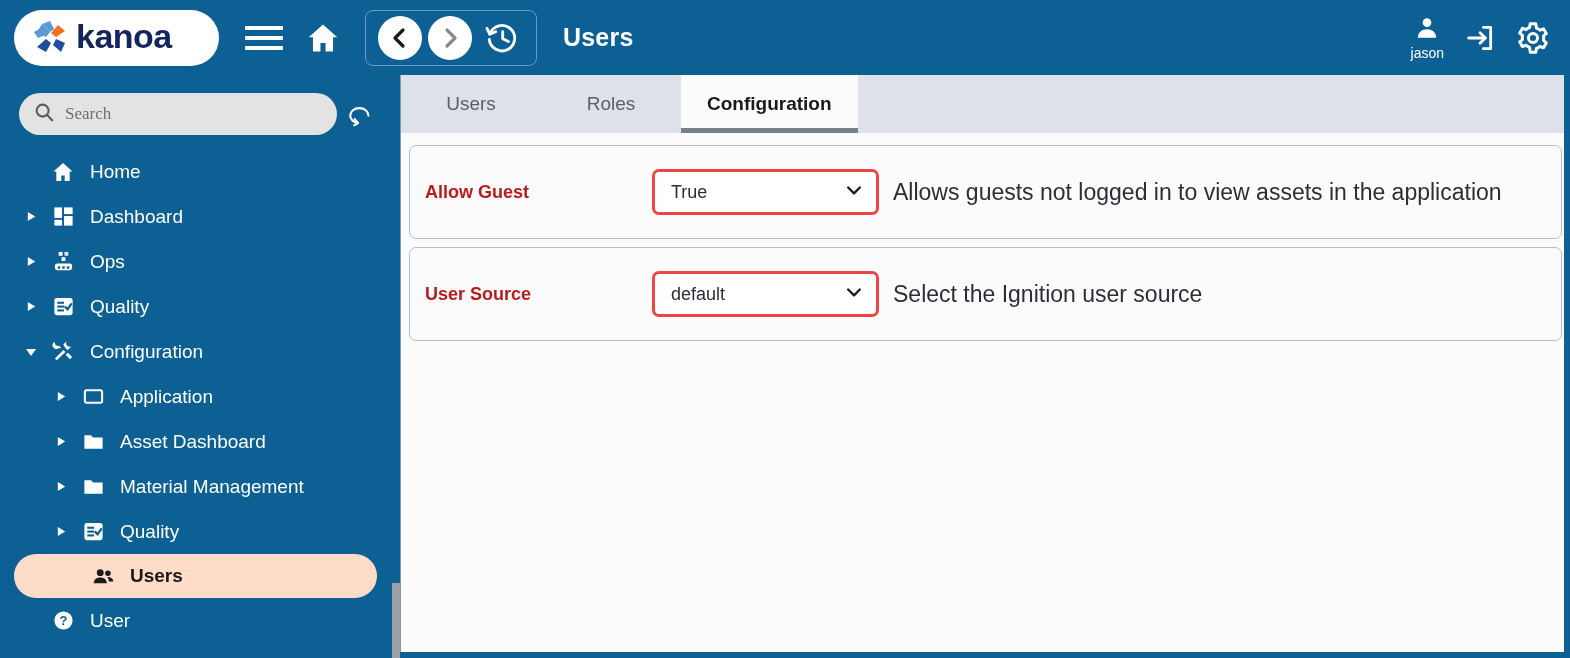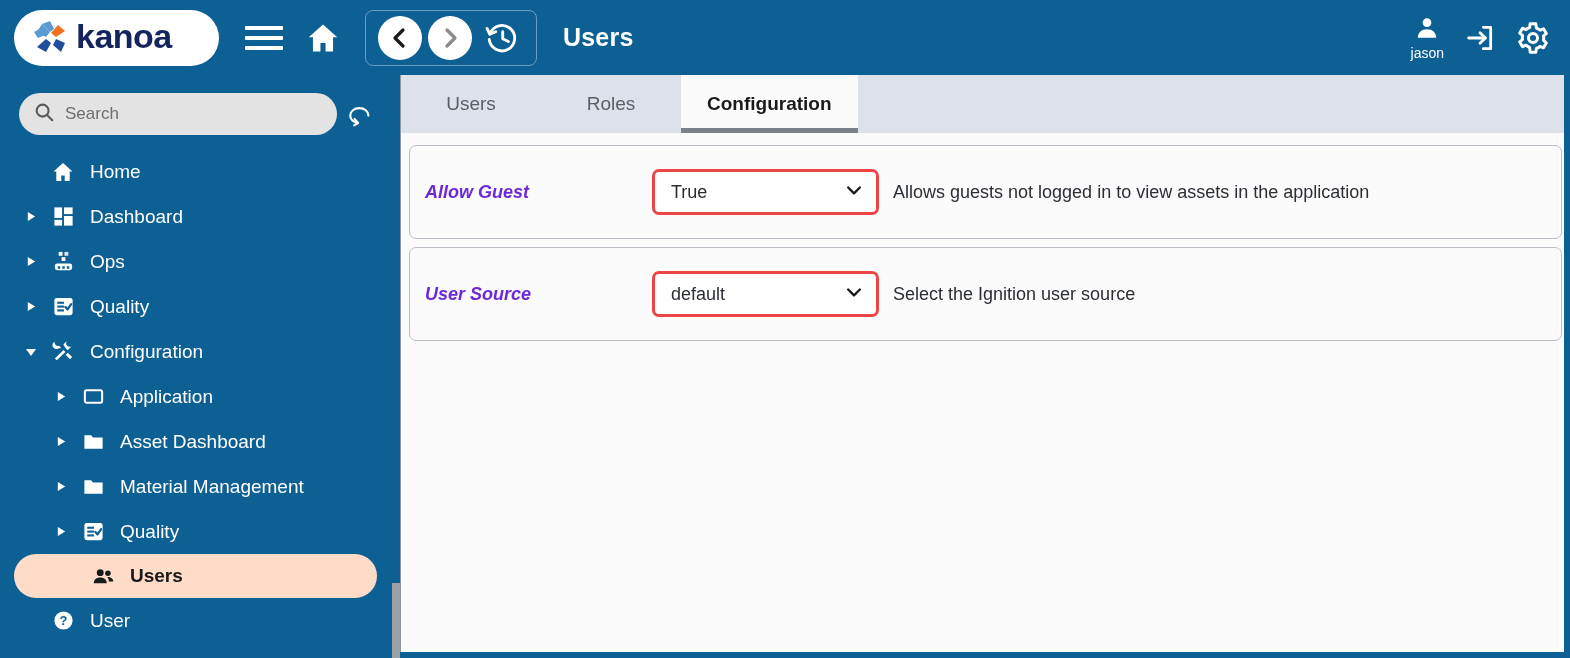--- a/index.html
+++ b/index.html
@@ -134,21 +134,21 @@
     height: 42px;
     background: #e3e3e3;
     border-radius: 21px;
     display: flex;
     align-items: center;
     padding-left: 14px;
     gap: 10px;
   }
   .search-input {
     border: none; outline: none; background: transparent;
-    font-family: Liberation Sans, sans-serif;
+    font-family: Liberation Serif, serif;
     font-size: 17px; color: #0f766e; width: 250px;
   }
   .search-input::placeholder { color: #6e6e6e; }
   .reload-icon { cursor: pointer; display:flex; align-items:center; }
 
   .nav-list { margin-top: 14px; }
 
   .nav-item {
     display: flex;
     align-items: center;
@@ -256,43 +256,42 @@
     align-items: center;
     padding-left: 12px;
     margin-bottom: 8px;
   }
 
   .field-label {
     width: 230px;
     flex: 0 0 230px;
     font-size: 18px;
     font-weight: bold;
-    color: #6d28d9;
+    color: #b91c1c;
     padding-left: 3px;
-    font-style: italic;
   }
 
   .select-wrap {
     width: 227px;
     flex: 0 0 227px;
     height: 46px;
     border: 3px solid #ef4444;
     border-radius: 7px;
     background: #ffffff;
     display: flex;
     align-items: center;
     padding: 0 12px 0 16px;
     cursor: pointer;
     justify-content: space-between;
   }
   .select-value { font-size: 18px; color: #2b2f35; }
 
   .field-desc {
     margin-left: 14px;
-    font-size: 18px;
+    font-size: 23px;
     color: #2b2f35;
     white-space: nowrap;
   }
 
   
   .rim-bottom {
     position: absolute;
     left: 0; bottom: 0; width: 1570px; height: 6px;
     background: #0d6094;
   }

